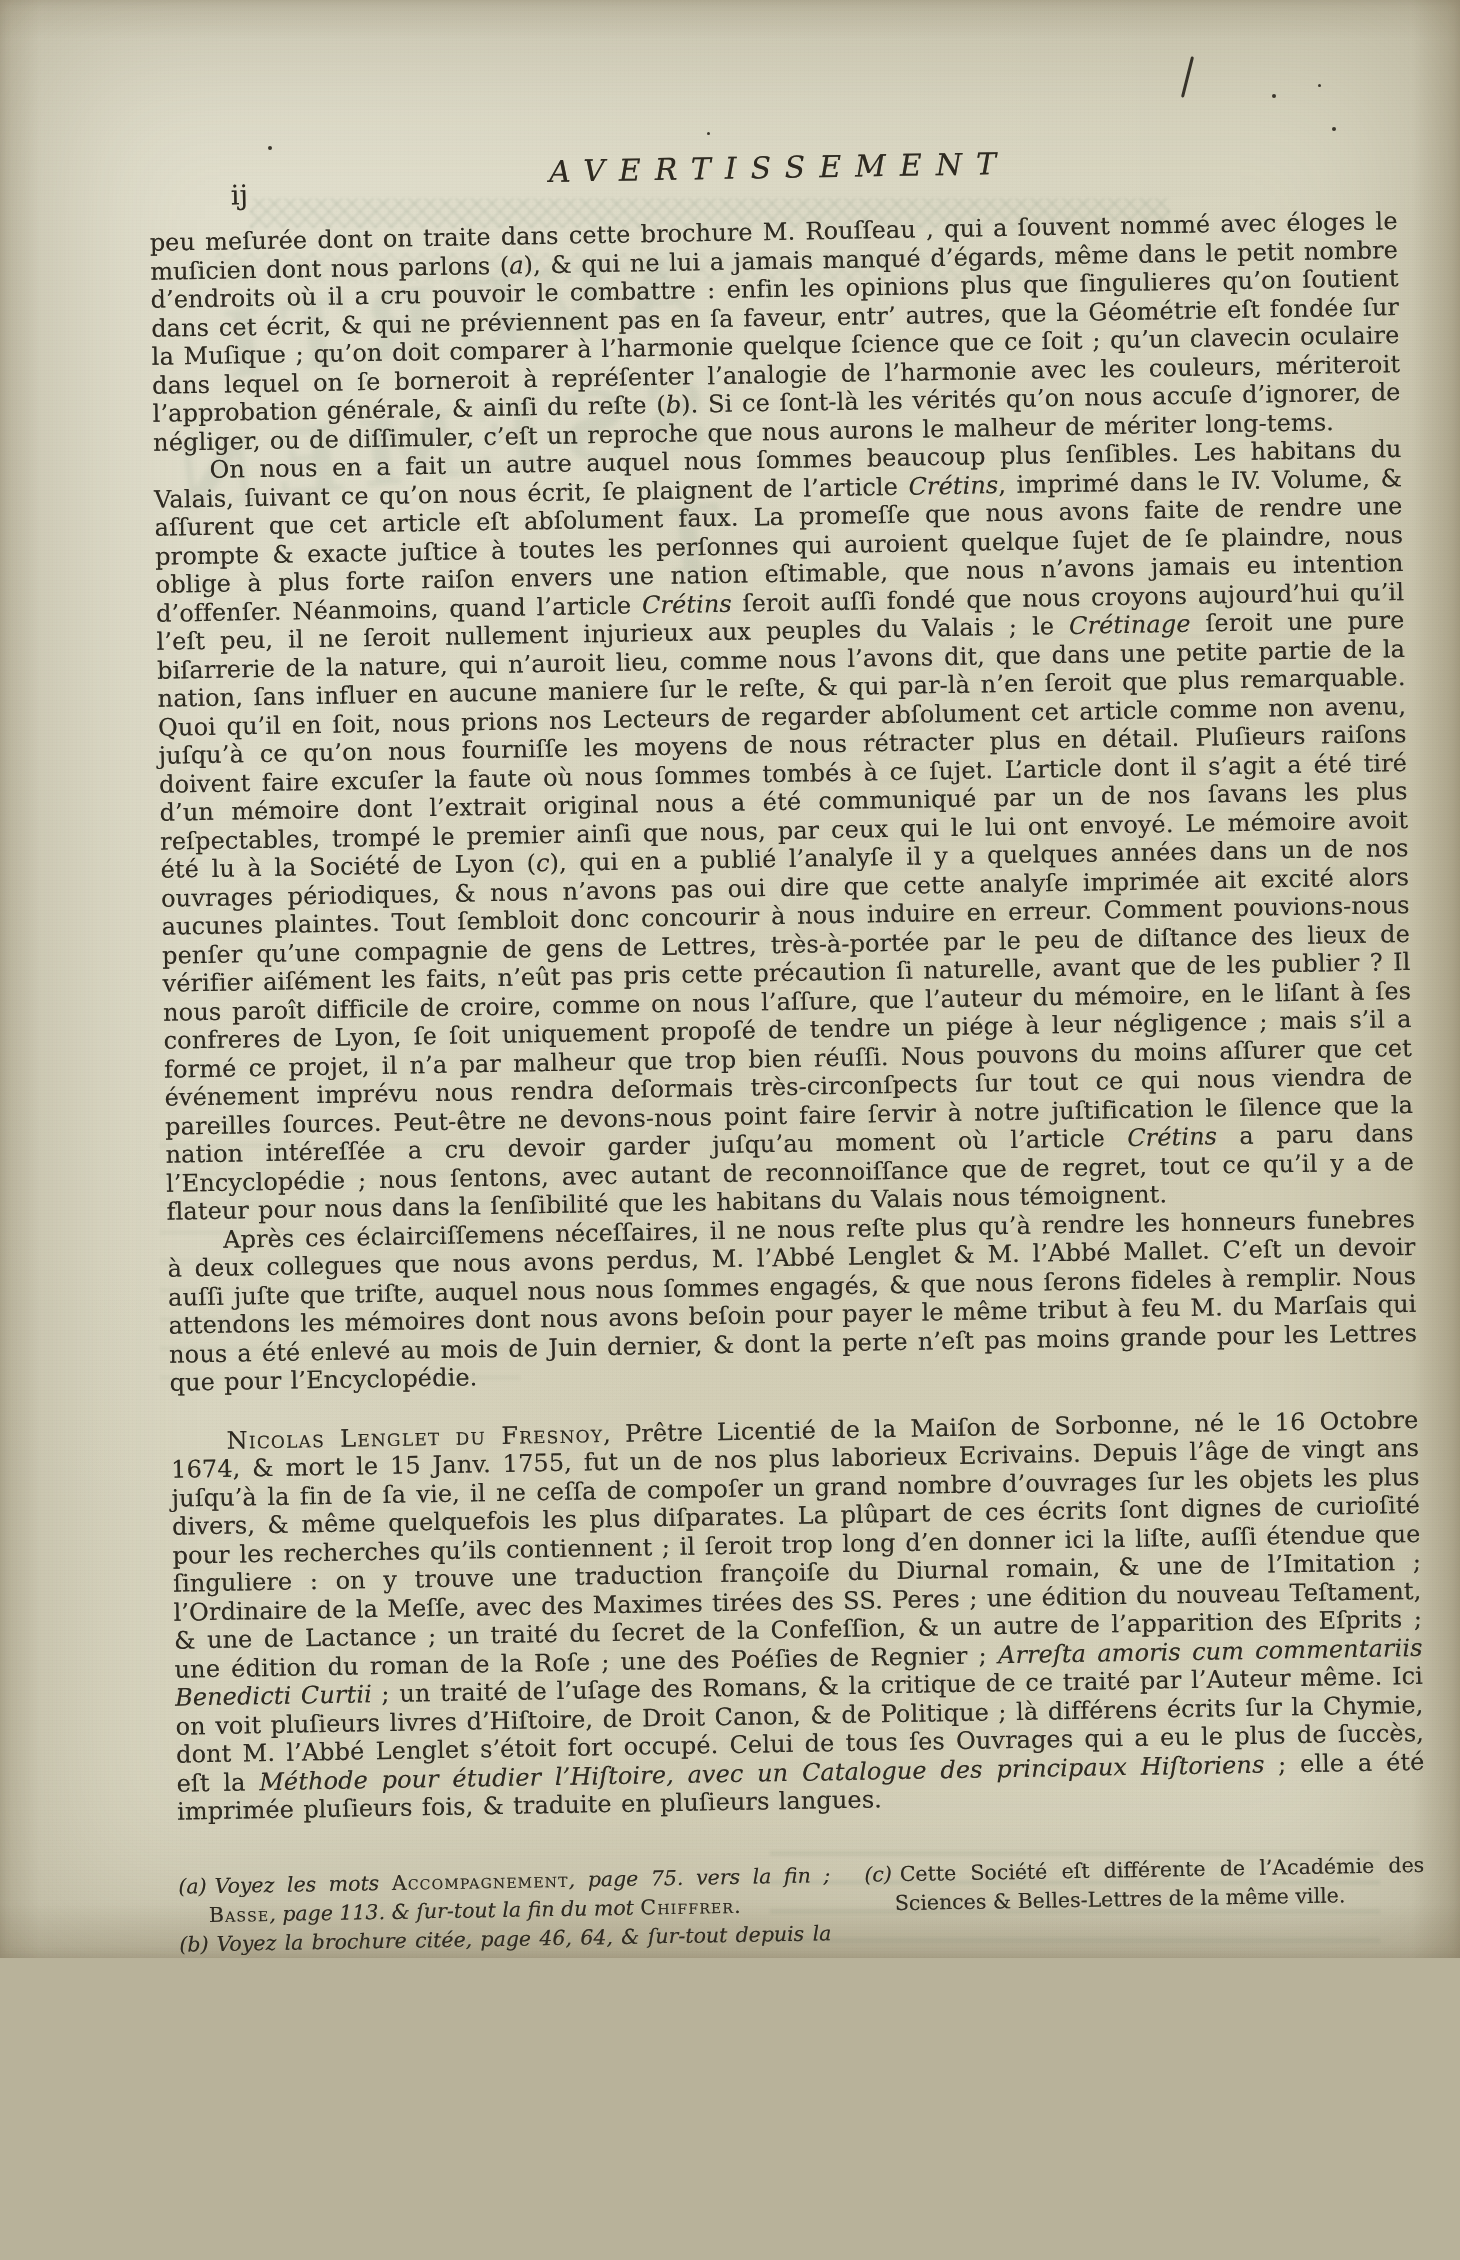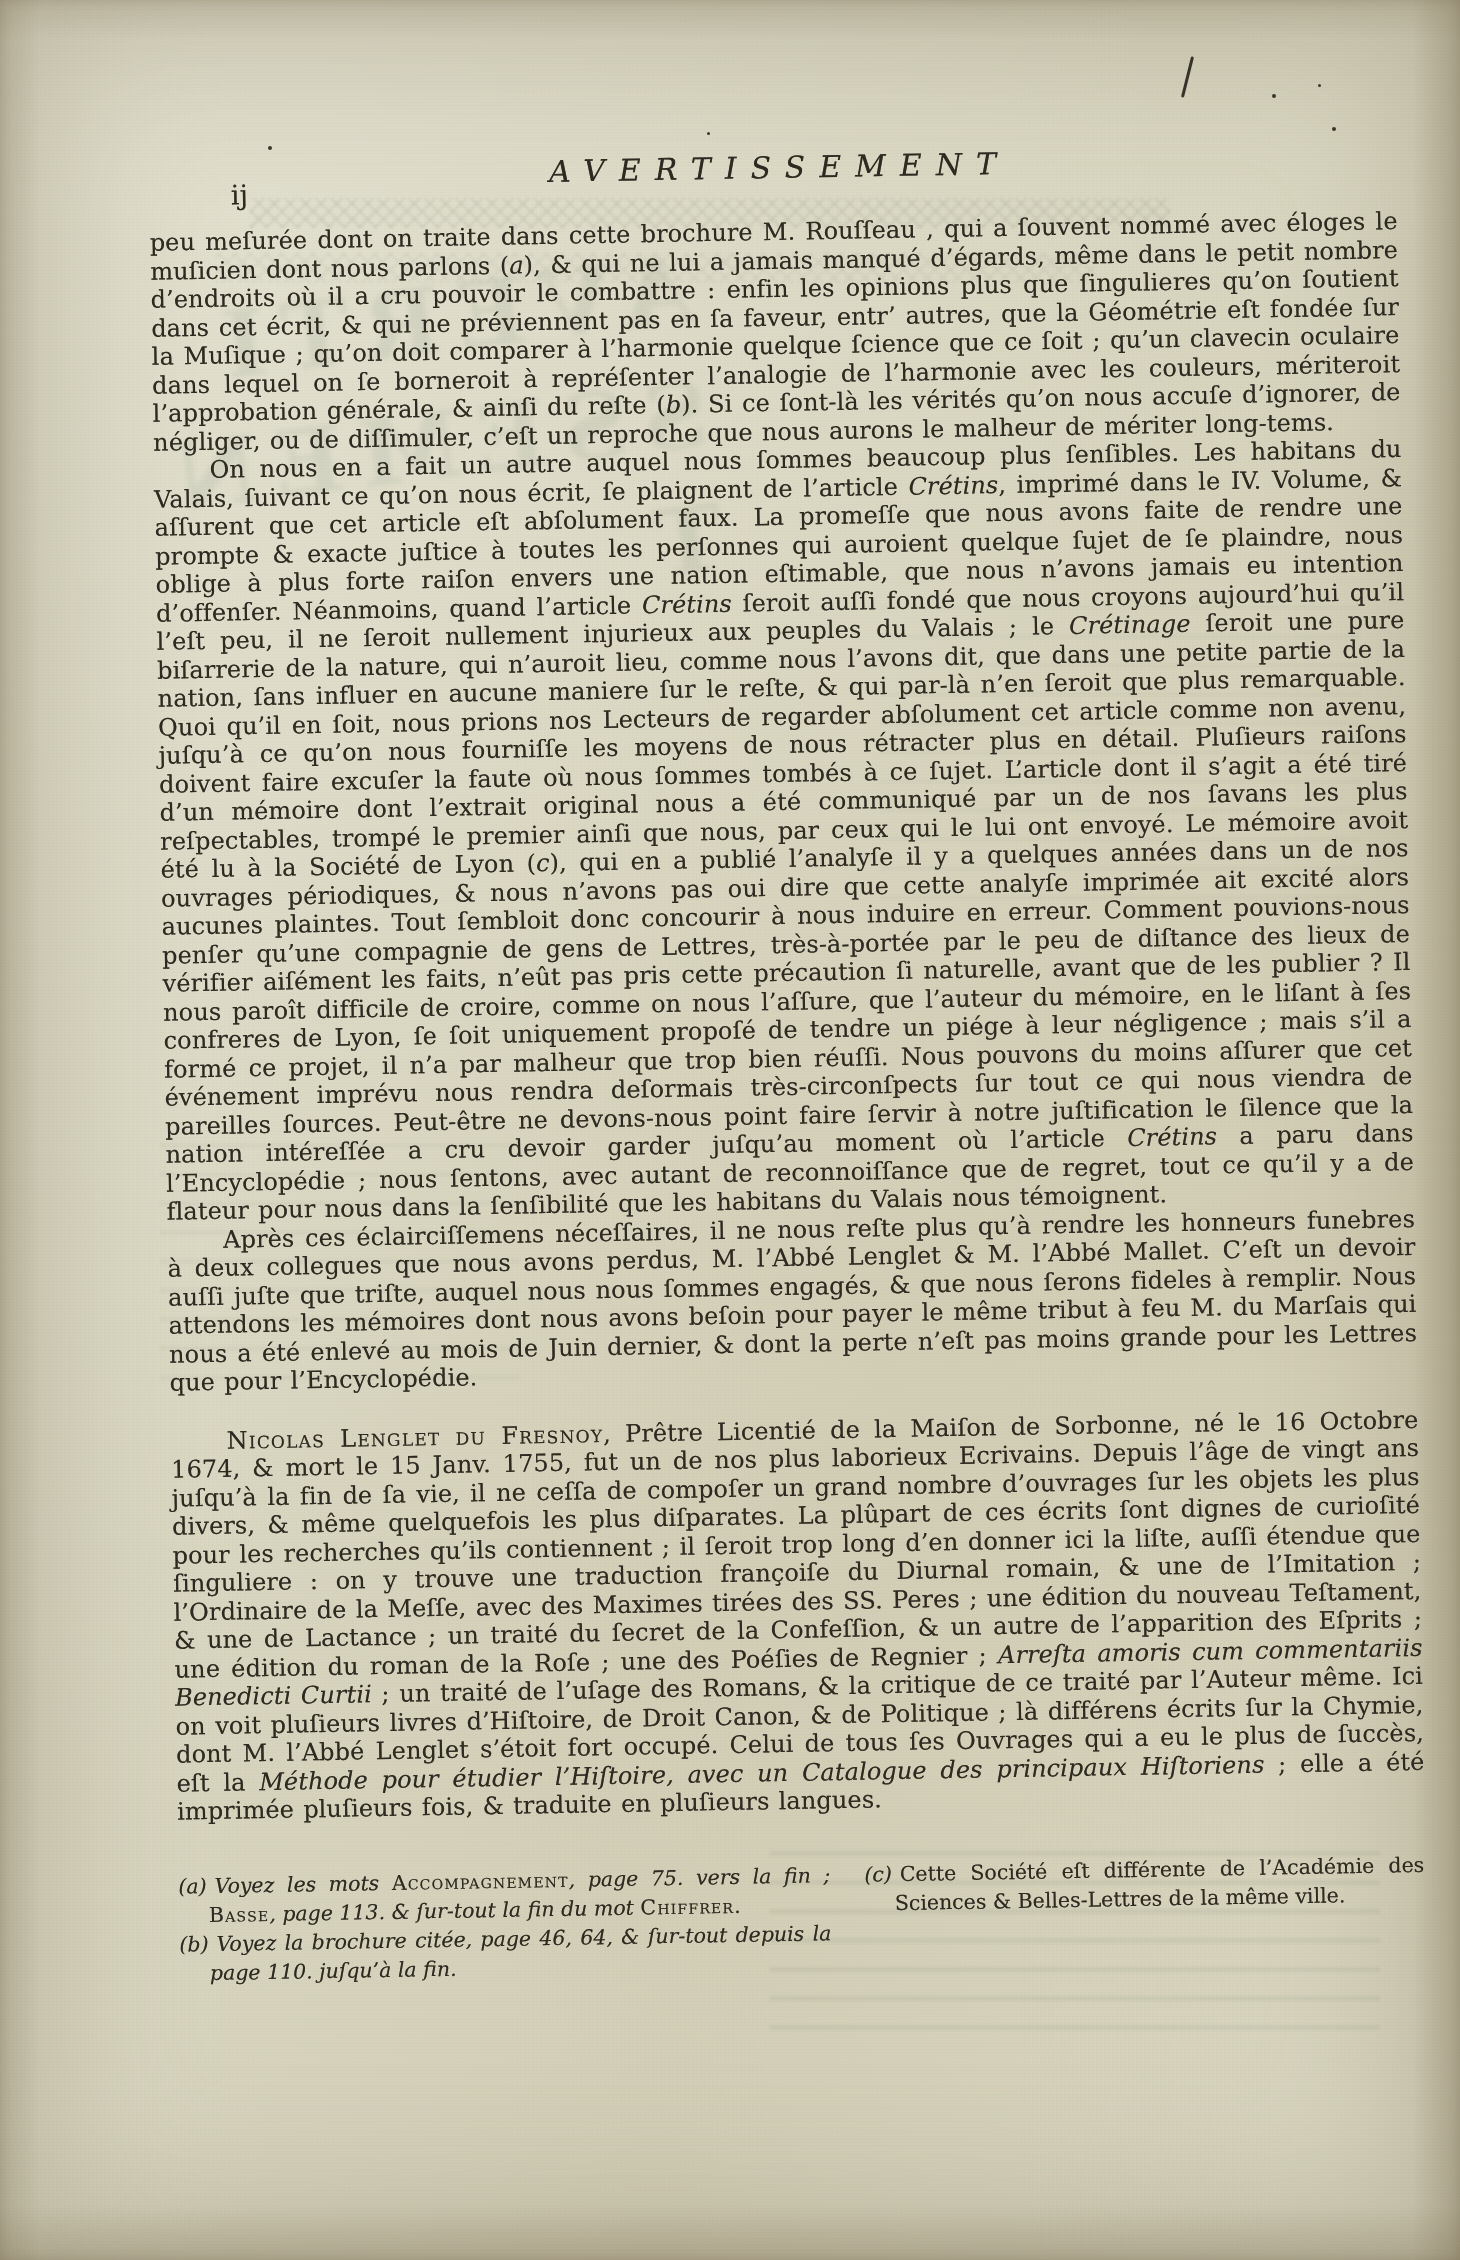--- a/index.html
+++ b/index.html
@@ -1,19 +1,19 @@
 <!DOCTYPE html>
 <html><head>
 <meta charset="utf-8">
 <title>Avertissement — page ij</title>
 <style>
   html,body{margin:0;padding:0;background:#b8b29a;}
   .page{
     position:relative;
-    width:1460px;height:2260px;
+    width:1460px;height:1958px;
     margin:0 auto;
     overflow:hidden;
     color:#2e2a21;
     font-family:"DejaVu Serif","Liberation Serif",serif;
     background-color:#d9d6c1;
     background-image:
       linear-gradient(to left, rgba(115,100,70,0.30) 0, rgba(115,100,70,0) 48px),
       linear-gradient(to right, rgba(115,100,70,0.20) 0, rgba(115,100,70,0) 40px),
       linear-gradient(to top, rgba(115,100,70,0.25) 0, rgba(115,100,70,0) 55px),
       linear-gradient(to bottom, rgba(115,100,70,0.16) 0, rgba(115,100,70,0) 40px),

